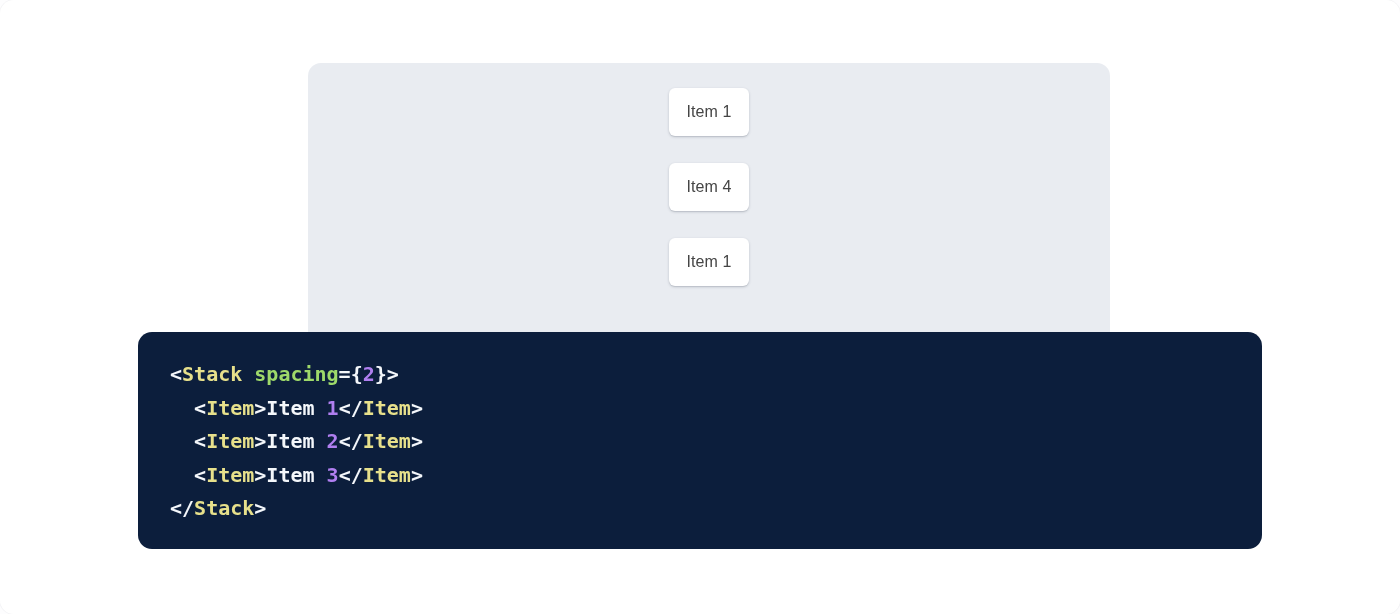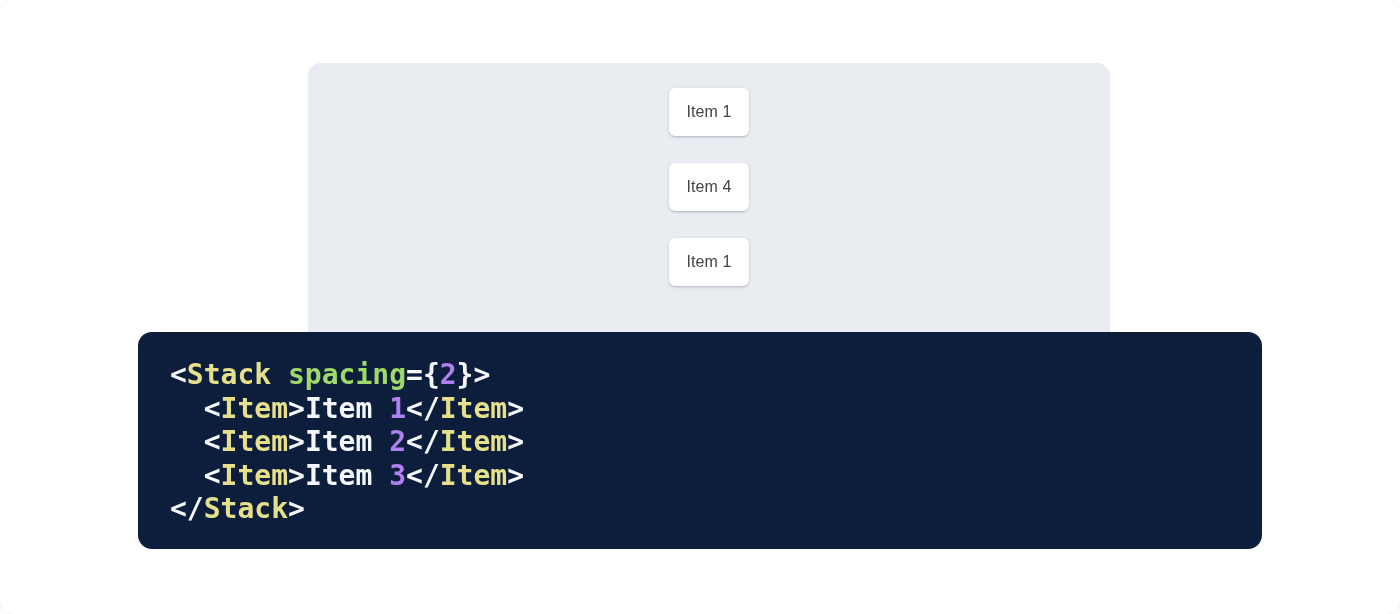--- a/index.html
+++ b/index.html
@@ -91,21 +91,21 @@
     background: #0c1e3c;
     border-radius: 14px;
     box-sizing: border-box;
     padding: 26px 32px;
     overflow: hidden;
   }
 
   .code-block {
     margin: 0;
     font-family: "DejaVu Sans Mono", "Liberation Mono", monospace;
-    font-size: 28px;
+    font-size: 20px;
     line-height: 33.6px;
     color: #f2f5fa;
     white-space: pre;
     font-weight: 700;
   }
 
   .code-line { display: block; height: 33.6px; }
 
   .tok-punct   { color: #f4f7fb; }
   .tok-tag     { color: #e7e08b; }

